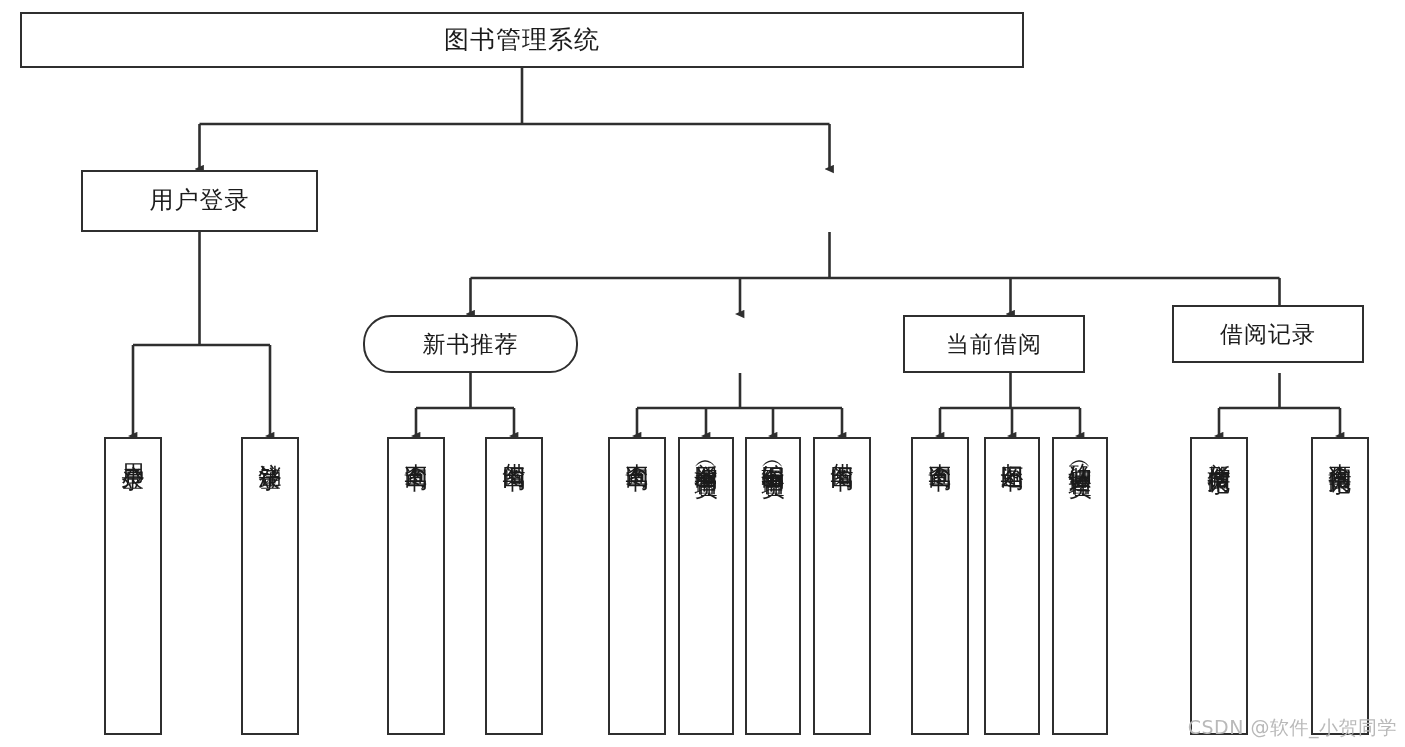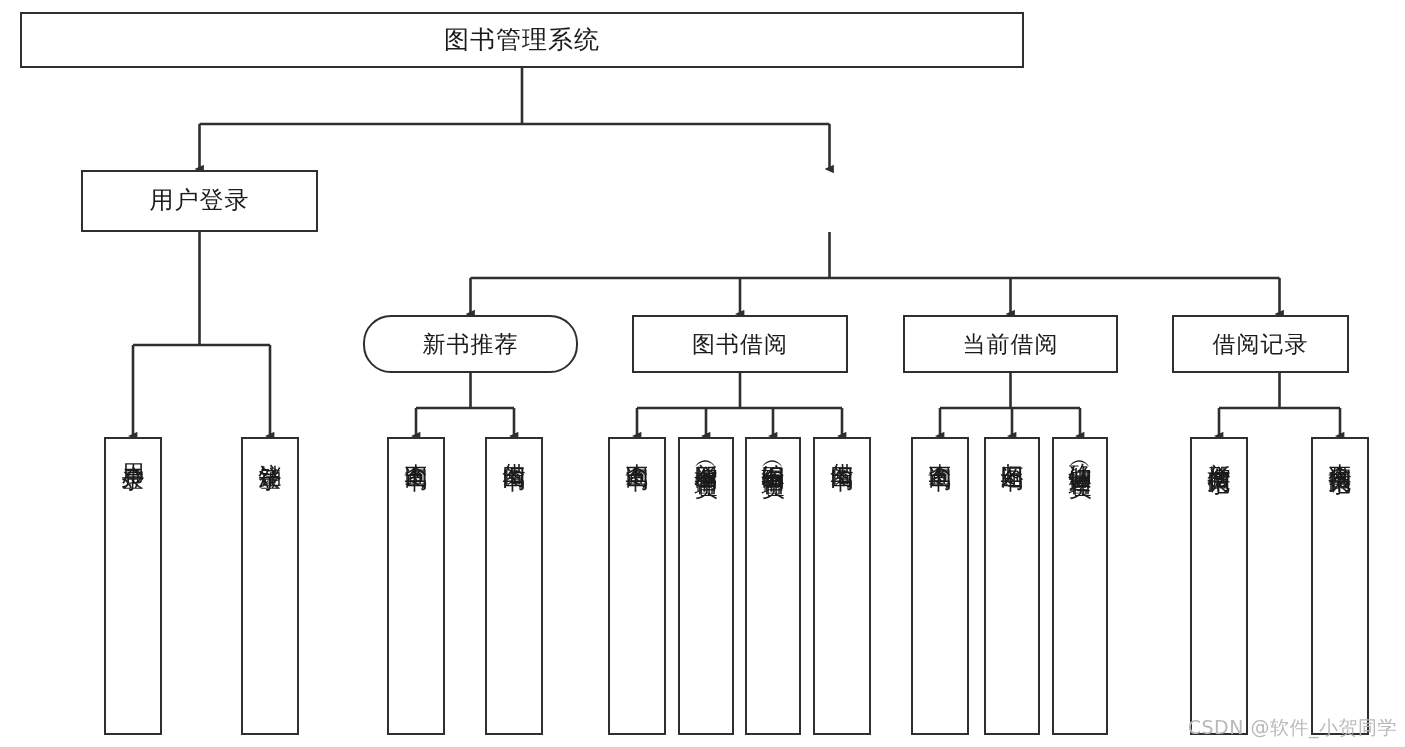--- a/index.html
+++ b/index.html
@@ -125,27 +125,24 @@
     <span class="htext">图书管理系统</span>
   </div>
 
   <div class="node branch" style="left: 81px; top: 170px; width: 237px; height: 62px;">
     <span class="htext">用户登录</span>
   </div>
 
   <div class="node group" style="left: 363px; top: 315px; width: 215px; height: 58px; border-radius: 28px;">
     <span class="htext">新书推荐</span>
   </div>
-  <div class="node group" style="left: 632px; top: 315px; width: 216px; height: 58px;">
-    <span class="htext">图书借阅</span>
-  </div>
-  <div class="node group" style="left: 903px; top: 315px; width: 215px; height: 58px;">
+  <div class="node group" style="left: 903px; top: 315px; width: 182px; height: 58px;">
     <span class="htext">当前借阅</span>
   </div>
-  <div class="node group" style="left: 1172px; top: 315px; width: 177px; height: 58px;">
+  <div class="node group" style="left: 1172px; top: 305px; width: 192px; height: 58px;">
     <span class="htext">借阅记录</span>
   </div>
 
   <div class="node leaf" style="left: 104px; top: 437px; width: 58px; height: 298px;">
     <span class="vtext">用户登录</span>
   </div>
   <div class="node leaf" style="left: 241px; top: 437px; width: 58px; height: 298px;">
     <span class="vtext">注销登录</span>
   </div>
   <div class="node leaf" style="left: 387px; top: 437px; width: 58px; height: 298px;">

